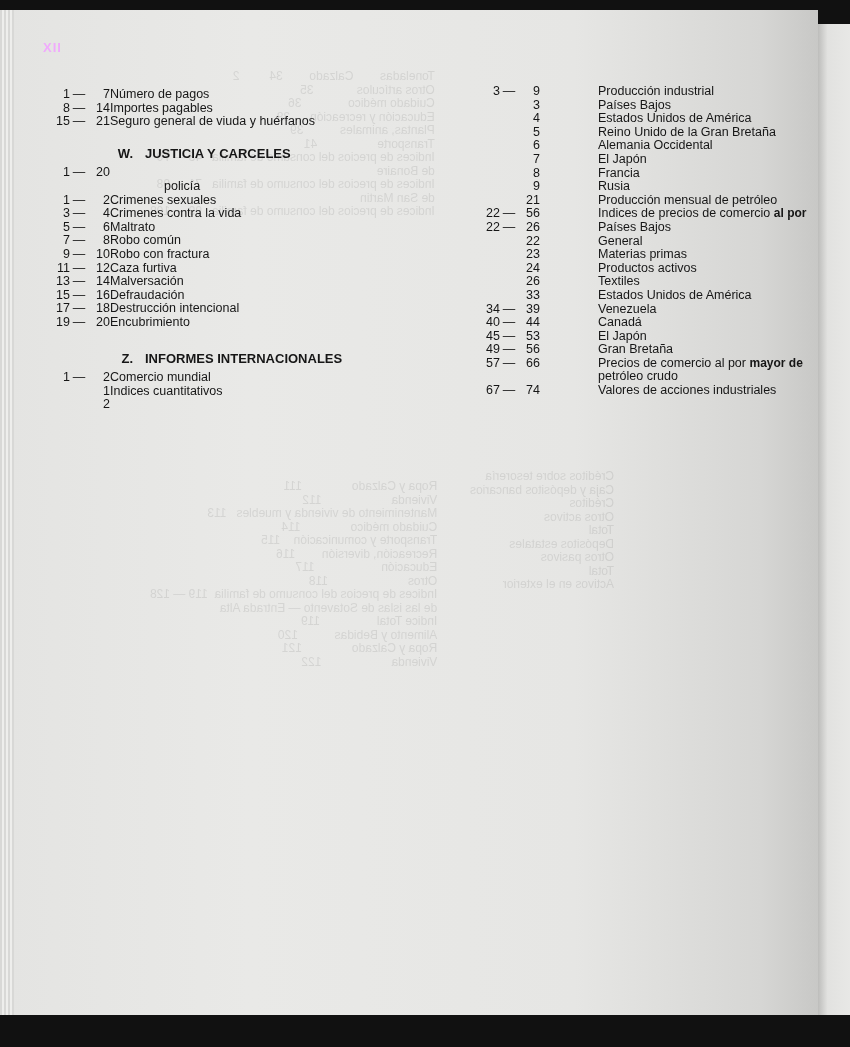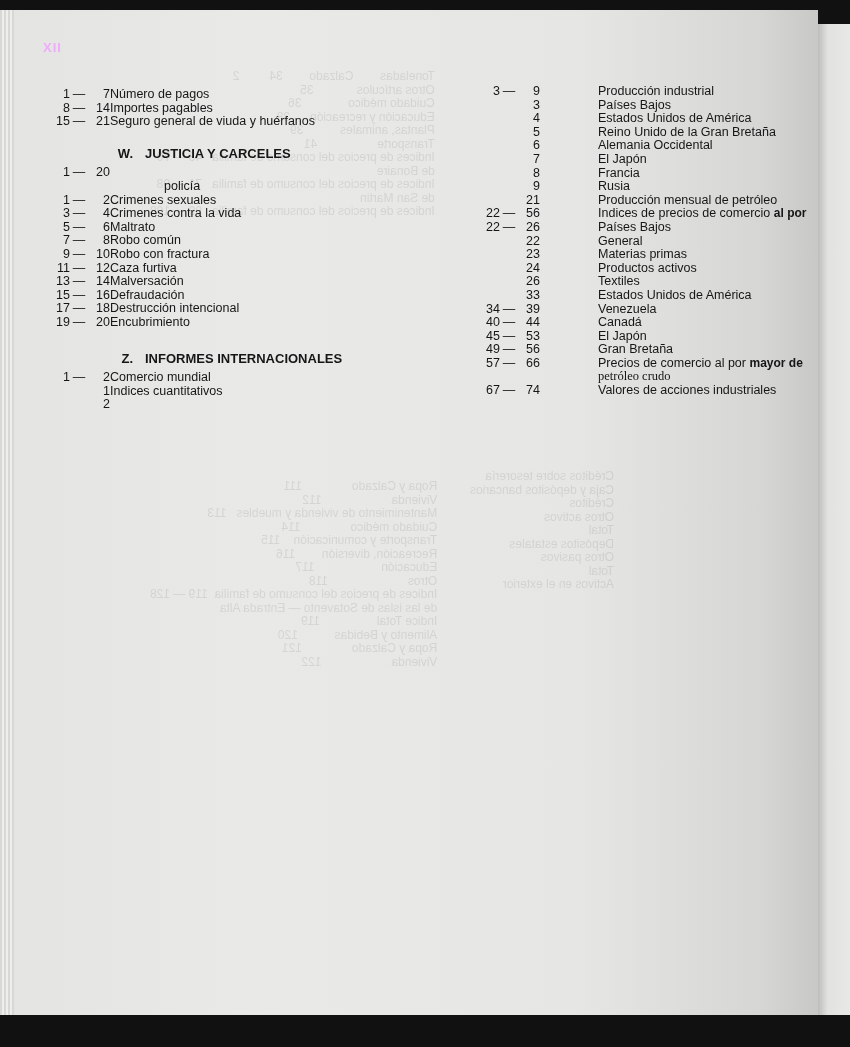--- a/index.html
+++ b/index.html
@@ -36,21 +36,21 @@
     .num .a { width: 30px; text-align: right; }
     .num .dash { width: 18px; text-align: center; }
     .num .b { width: 22px; text-align: right; }
     .label { flex: 1; text-align: justify; }
     .col-right .label { margin-left: 58px; }
     .section {
       font-weight: bold; font-size: 13px; margin-top: 11px; margin-bottom: 6px; display: flex;
     }
     .section .letter { width: 93px; text-align: right; padding-right: 12px; }
     .cont { padding-left: 124px; }
-    .col-right .cont { padding-left: 128px; font-family: Liberation Serif, serif; }
+    .col-right .cont { padding-left: 128px; }
     .small { font-size: 12px; font-weight: bold; }
     .bleed {
       position: absolute; color: rgba(90,90,90,0.14); font-size: 12px; line-height: 13.5px;
       transform: scaleX(-1); white-space: pre;
     }
   </style>
 </head>
 <body>
 
 <div class="page"></div>

